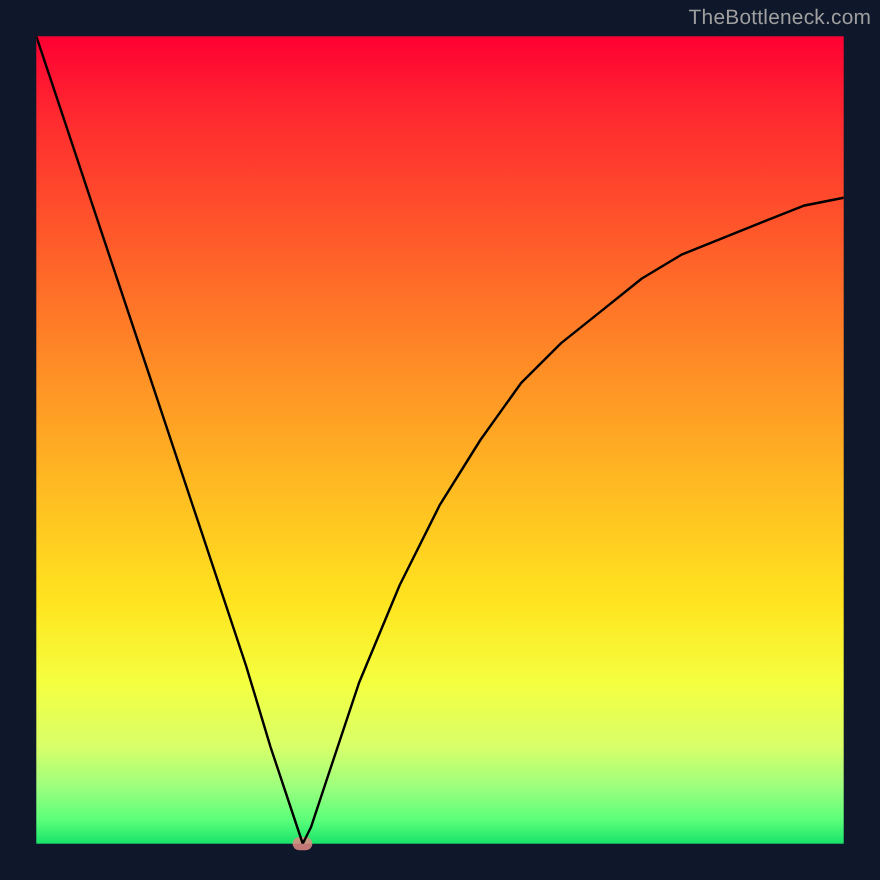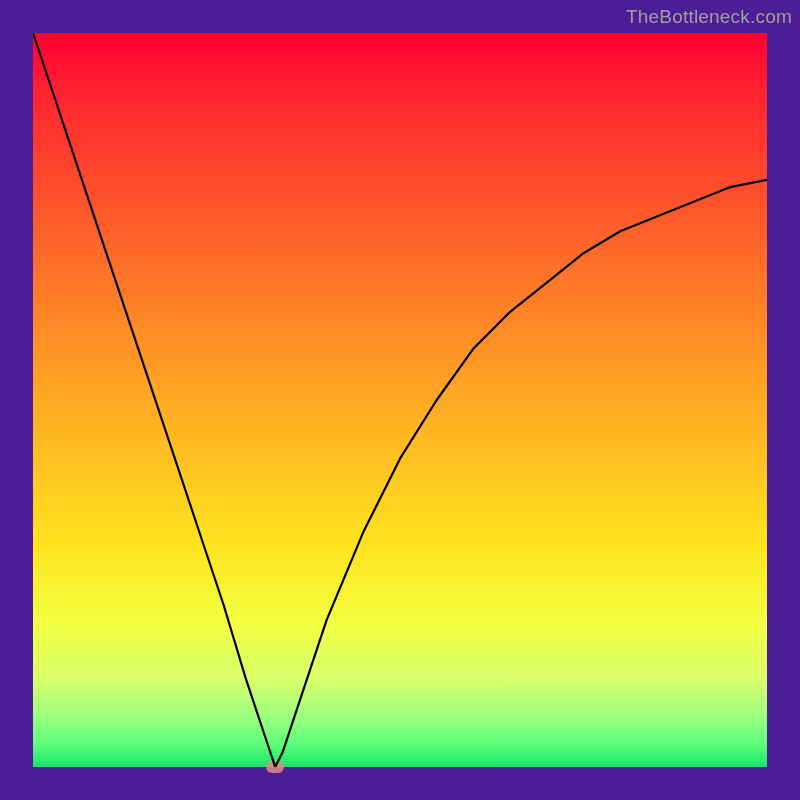--- a/index.html
+++ b/index.html
@@ -8,21 +8,21 @@
     width: 800px;
     height: 800px;
     background: #000;
     font-family: Arial, Helvetica, sans-serif;
     overflow: hidden;
   }
   .outer {
     position: relative;
     width: 800px;
     height: 800px;
-    background: #4c1d95;
+    background: #0f172a;
   }
   .plot {
     position: absolute;
     left: 33px;
     top: 33px;
     width: 734px;
     height: 734px;
     
     background: linear-gradient(to bottom,
       #ff0033 0%,

